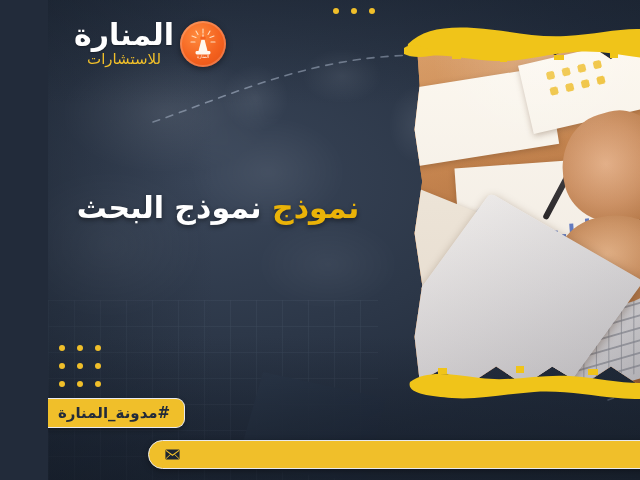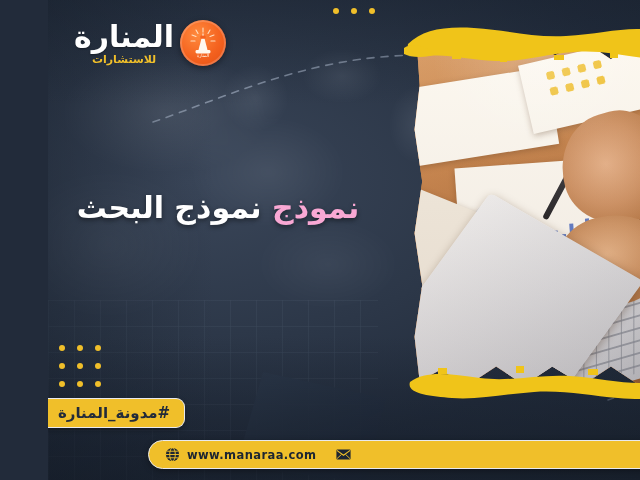--- a/index.html
+++ b/index.html
@@ -71,38 +71,38 @@
 
   
   .logo{ position:absolute; left:26px; top:20px; display:flex; align-items:center; gap:6px; }
   .logo-text{ display:flex; flex-direction:column; align-items:center; line-height:1; }
   .logo-main{
     font-family:"DejaVu Sans", sans-serif; direction:rtl;
     font-size:30px; font-weight:700; color:#ffffff; letter-spacing:.5px;
     text-shadow:0 1px 2px rgba(0,0,0,.35);
   }
   .logo-sub{
-    direction:rtl; font-size:11px; font-weight:700; color:#f0bf2a; margin-top:2px; letter-spacing:.5px;
+    direction:rtl; font-size:15px; font-weight:400; color:#f0bf2a; margin-top:2px; letter-spacing:.5px;
   }
   .logo-badge{
     width:46px; height:46px; border-radius:50%;
     background:radial-gradient(circle at 38% 32%, #ff8a3d 0%, #f4621f 55%, #e24d12 100%);
     box-shadow:0 2px 6px rgba(0,0,0,.4), inset 0 0 0 2px rgba(255,255,255,.18);
     position:relative; display:flex; align-items:center; justify-content:center;
   }
 
   
   .headline{
     position:absolute; left:0; top:190px; width:340px;
     text-align:center; direction:rtl;
     font-size:30px; font-weight:700; color:#ffffff;
     text-shadow:0 2px 5px rgba(0,0,0,.45);
     letter-spacing:0px;
   }
-  .headline .accent{ color:#f9a8d4; }
+  .headline .accent{ color:#eab308; }
 
   
   .photo-wrap{ position:absolute; left:364px; top:26px; width:255px; height:370px; }
   .brush{
     position:absolute; left:-8px; width:272px; height:42px; z-index:3;
   }
   .brush.top{ top:-2px; }
   .brush.bottom{ bottom:-6px; }
   .photo{
     position:absolute; inset:0; overflow:hidden;
@@ -331,32 +331,20 @@
       <rect x="184" y="9" width="10" height="6" fill="#f0c419"></rect>
       <rect x="236" y="7" width="8" height="6" fill="#f0c419"></rect>
     </svg>
   </div>
 
   <div class="hashtag">
     <span>#مدونة_المنارة</span>
   </div>
 
   <div class="contact">
-    <div class="c-item">
-      <svg class="c-ico" viewBox="0 0 16 16">
-        <circle cx="8" cy="8" r="7" fill="#1c2532"></circle>
-        <g stroke="#f0bf2a" stroke-width="1" fill="none">
-          <ellipse cx="8" cy="8" rx="3" ry="7"></ellipse>
-            <line x1="1" y1="8" x2="15" y2="8"></line>
-          <line x1="2.3" y1="4.5" x2="13.7" y2="4.5"></line>
-            <line x1="2.3" y1="11.5" x2="13.7" y2="11.5"></line>
-        </g>
-      </svg>
-      <span>www.manaraa.com</span>
-    </div>
 
     <div class="c-item">
       <svg class="c-ico" viewBox="0 0 18 13">
         <rect x="0.5" y="0.5" width="17" height="12" rx="1.2" fill="#1c2532"></rect>
         <path d="M1 1.6 L9 7.4 L17 1.6" fill="none" stroke="#f0bf2a" stroke-width="1.3"></path>
         <path d="M1 11.6 L6.6 6.4 M17 11.6 L11.4 6.4" stroke="#f0bf2a" stroke-width="1.1" fill="none"></path>
       </svg>
     </div>
 
   </div>

